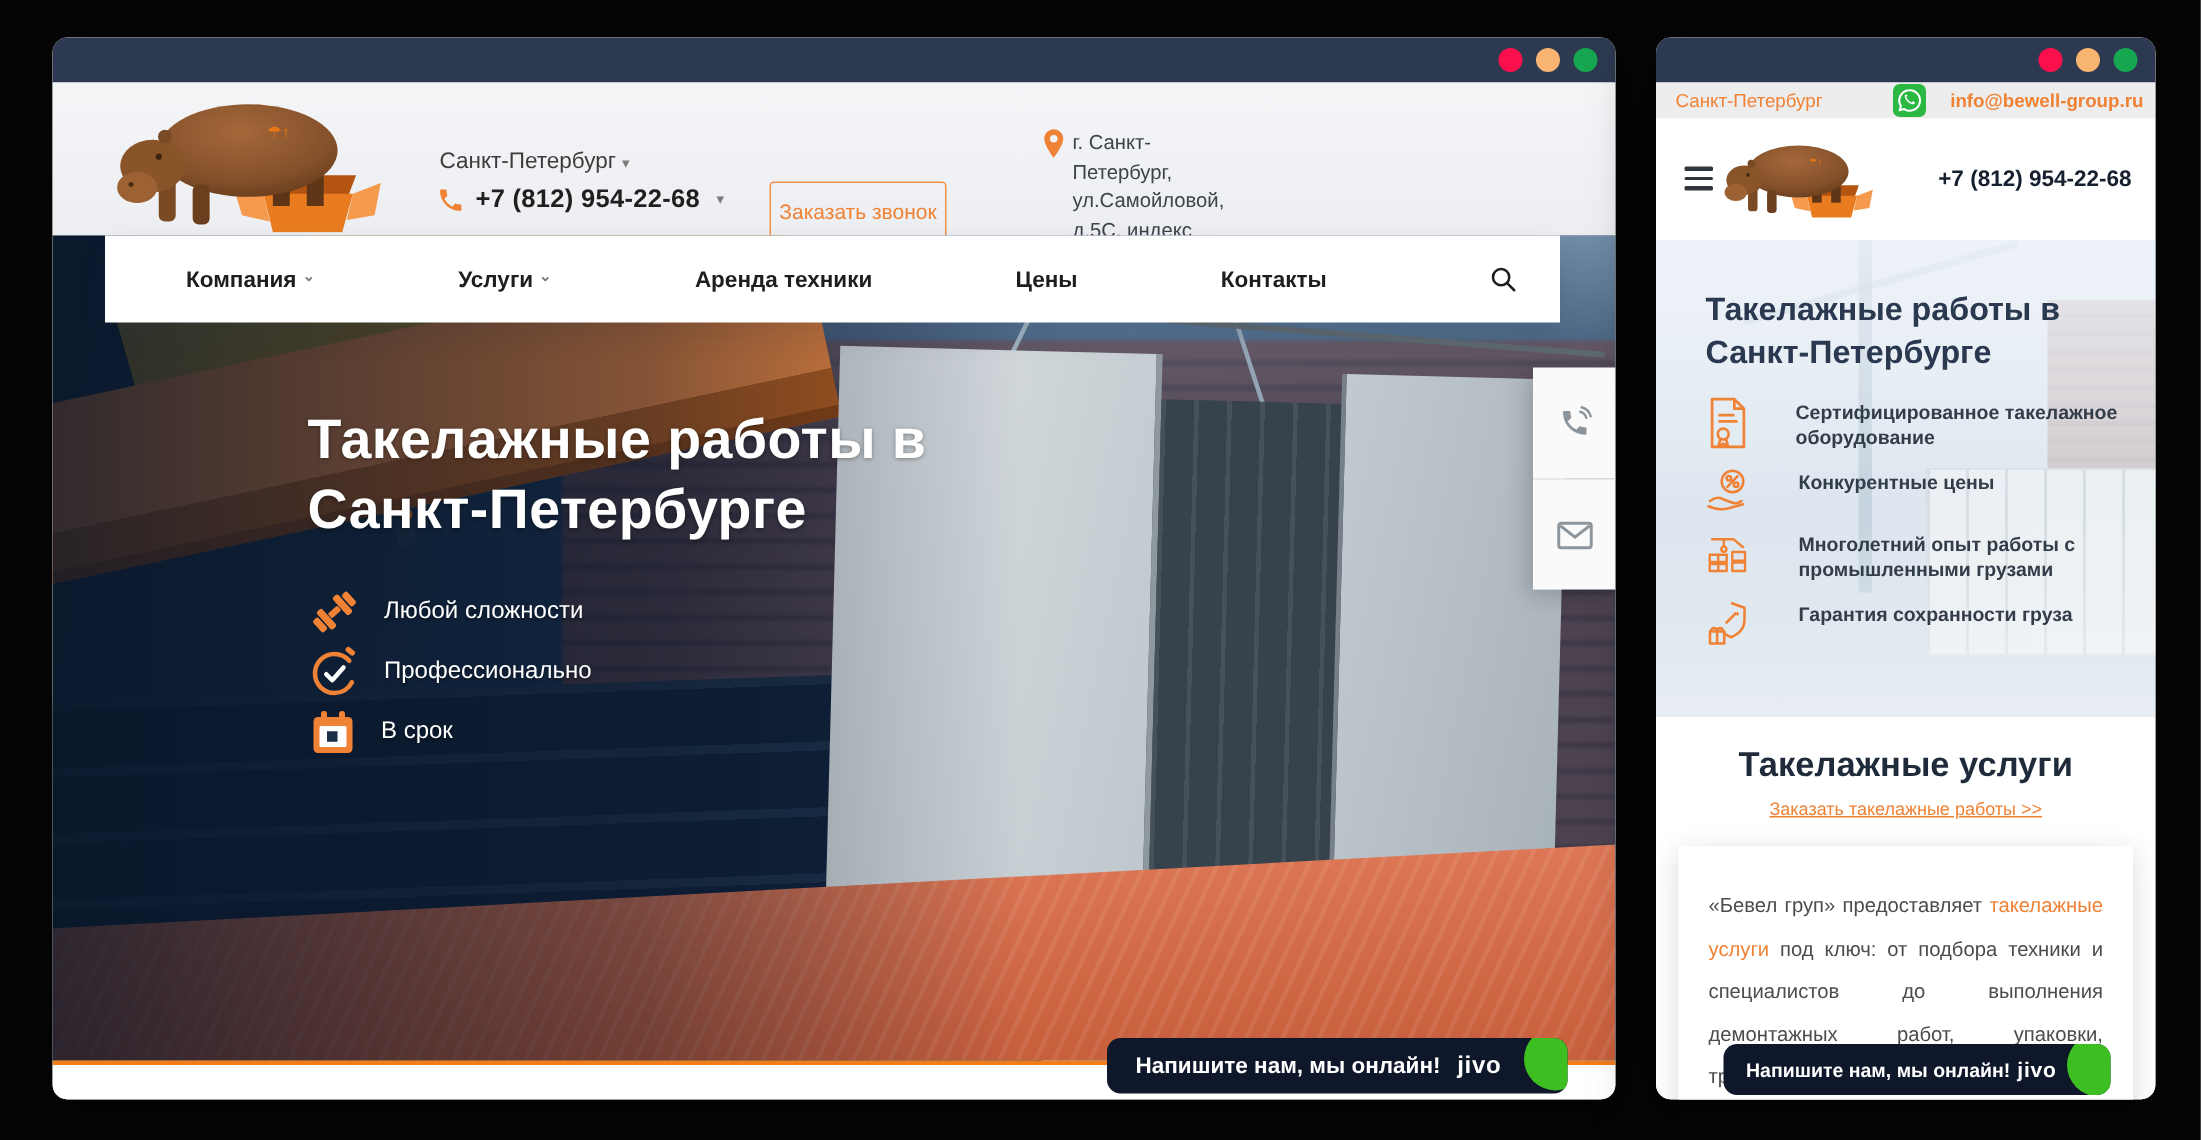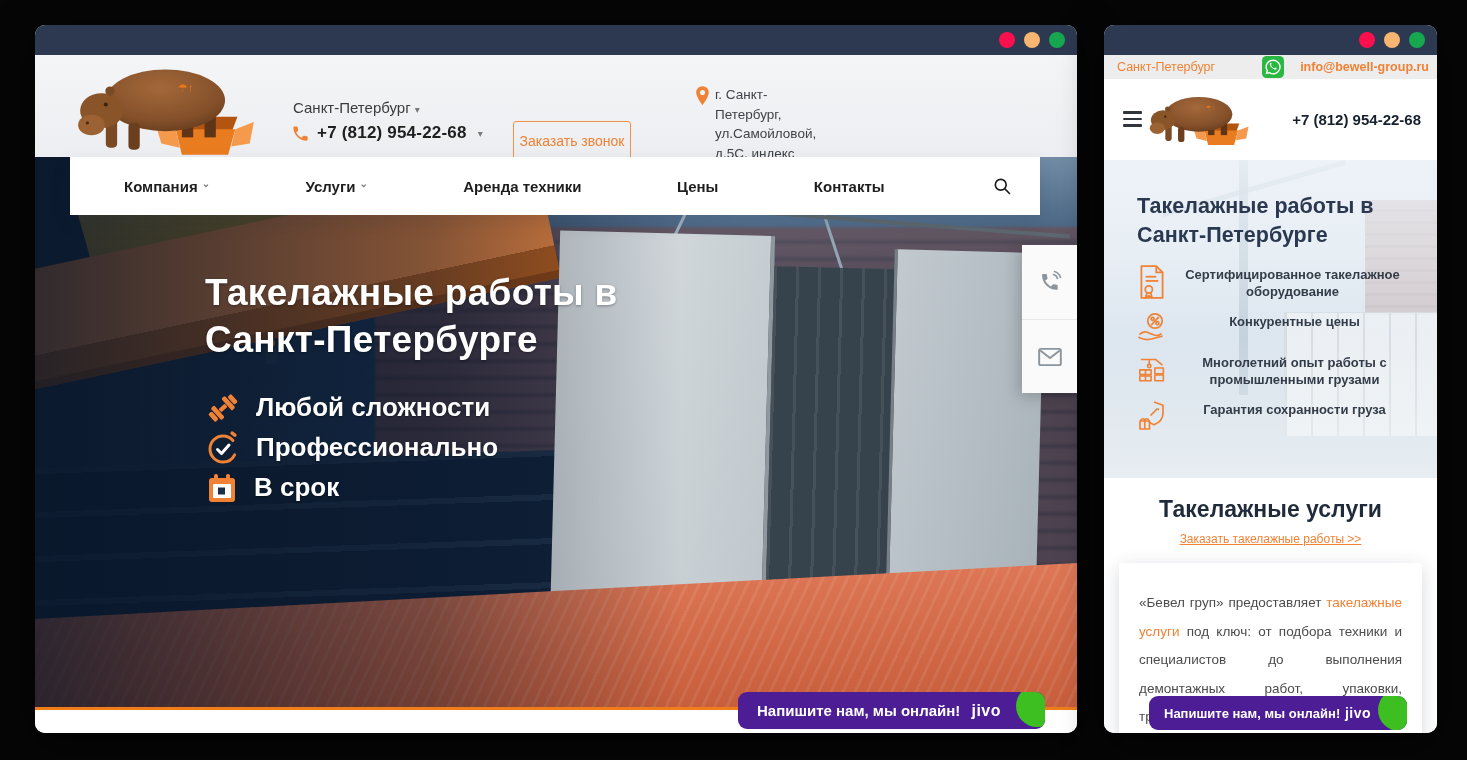--- a/index.html
+++ b/index.html
@@ -73,35 +73,35 @@
     background:repeating-linear-gradient(115deg,rgba(255,255,255,.08) 0 3px,rgba(0,0,0,0) 3px 11px),
       linear-gradient(180deg,#e07a58,#c75e3c); }
   .hb-shade { left:0; top:0; width:1042px; height:550px;
     background:linear-gradient(90deg,rgba(9,22,41,.82) 0%,rgba(9,22,41,.45) 38%,rgba(9,22,41,0) 62%); }
 
   .d-hero-content { position:absolute; left:170px; top:112px; z-index:5; }
   .d-h1 { color:#fff; font-size:37px; line-height:47px; font-weight:bold; letter-spacing:.3px;
     text-shadow:0 1px 3px rgba(0,0,0,.35); }
   .d-features { margin-top:26px; display:flex; flex-direction:column; gap:3px; }
   .d-feature { display:flex; align-items:center; gap:15px; height:37px; }
-  .d-feature-label { color:#fff; font-size:26px; font-weight:bold; text-shadow:0 1px 2px rgba(0,0,0,.4); }
+  .d-feature-label { color:#fff; font-size:16px; font-weight:normal; text-shadow:0 1px 2px rgba(0,0,0,.4); }
   .d-hero-btns { margin-top:30px; display:flex; gap:21px; }
   .hero-btn { height:46px; padding:0 30px; background:rgba(10,25,45,.18); border:2px solid #ef7f1b;
     border-radius:3px; color:#fff; font-size:17px; font-weight:bold; font-family:inherit; cursor:pointer; }
 
   .side-panel { position:absolute; right:0; top:220px; width:55px; z-index:9;
     box-shadow:-4px 4px 14px rgba(0,0,0,.18); }
   .side-cell { width:55px; height:74px; background:#fafafa; display:flex; align-items:center;
     justify-content:center; cursor:pointer; }
   .side-cell + .side-cell { border-top:1px solid #e8e8e8; }
 
   .d-orange-line { position:absolute; left:0; top:682px; width:1042px; height:3px; background:#f07d1a; }
   .d-bottom-strip { position:absolute; left:0; top:685px; width:1042px; height:23px; background:#fff; }
 
-  .jivo { position:absolute; background:#4c1d95; border-radius:9px; overflow:hidden; z-index:20;
+  .jivo { position:absolute; background:#0f172a; border-radius:9px; overflow:hidden; z-index:20;
     display:flex; align-items:center; cursor:pointer; }
   .jivo-desktop { left:703px; top:667px; width:307px; height:37px; padding-left:19px; }
   .jivo-mobile  { left:45px;  top:671px; width:258px; height:34px; padding-left:15px; }
   .jivo-msg { color:#fff; font-weight:bold; }
   .jivo-desktop .jivo-msg { font-size:15px; } .jivo-mobile .jivo-msg { font-size:13px; }
   .jivo-brand { position:absolute; color:#fff; font-weight:bold; letter-spacing:.5px; }
   .jivo-desktop .jivo-brand { right:44px; font-size:16px; } .jivo-mobile .jivo-brand { right:36px; font-size:14px; }
   .jivo-leaf { position:absolute; right:-13px; top:-7px; width:42px; height:42px;
     border-radius:50%; background:#3dbf21; }
 
@@ -124,21 +124,21 @@
   .mh-stacks { right:0; top:40px; width:72px; height:115px; opacity:.3;
     background:repeating-linear-gradient(180deg,#9b5a50 0 9px,#7c423a 9px 12px); }
   .mh-truck { right:-12px; top:152px; width:165px; height:125px; background:
     repeating-linear-gradient(90deg,rgba(170,185,195,.5) 0 2px,rgba(0,0,0,0) 2px 26px),#eef1f3;
     border:1px solid #ccd5da; opacity:.85; }
   .mh-haze { left:0; top:0; width:333px; height:318px;
     background:linear-gradient(180deg,rgba(238,243,248,.8) 0%,rgba(238,243,248,.25) 55%,rgba(246,248,249,.7) 100%); }
   .m-hero-content { position:absolute; left:33px; top:32px; width:280px; z-index:3; }
   .m-h1 { font-size:21.5px; line-height:29px; font-weight:bold; color:#2a3950; }
   .m-features { margin-top:16px; display:flex; flex-direction:column; gap:13px; }
-  .m-feature { display:flex; align-items:flex-start; gap:18px;text-align:center; }
+  .m-feature { display:flex; align-items:flex-start; gap:30px; }
   .m-feature svg { flex:0 0 auto; margin-top:-2px; }
   .m-feature-label { font-size:13px; font-weight:bold; color:#333d49; line-height:17px; width:215px; }
 
   .m-services { position:relative; height:255px; background:#fff; text-align:center; }
   .m-services-title { padding-top:18px; font-size:23px; font-weight:bold; color:#1f2b3a; }
   .m-services-link { display:inline-block; margin-top:9px; font-size:12px; color:#f08235;
     text-decoration:underline; cursor:pointer; }
   .m-card { margin:16px 15px 0; padding:26px 20px; background:#fff; border-radius:3px;
     box-shadow:0 4px 18px rgba(40,50,70,.18); text-align:justify; }
   .m-para { font-size:13.5px; line-height:28.5px; color:#4c4c4c; }

